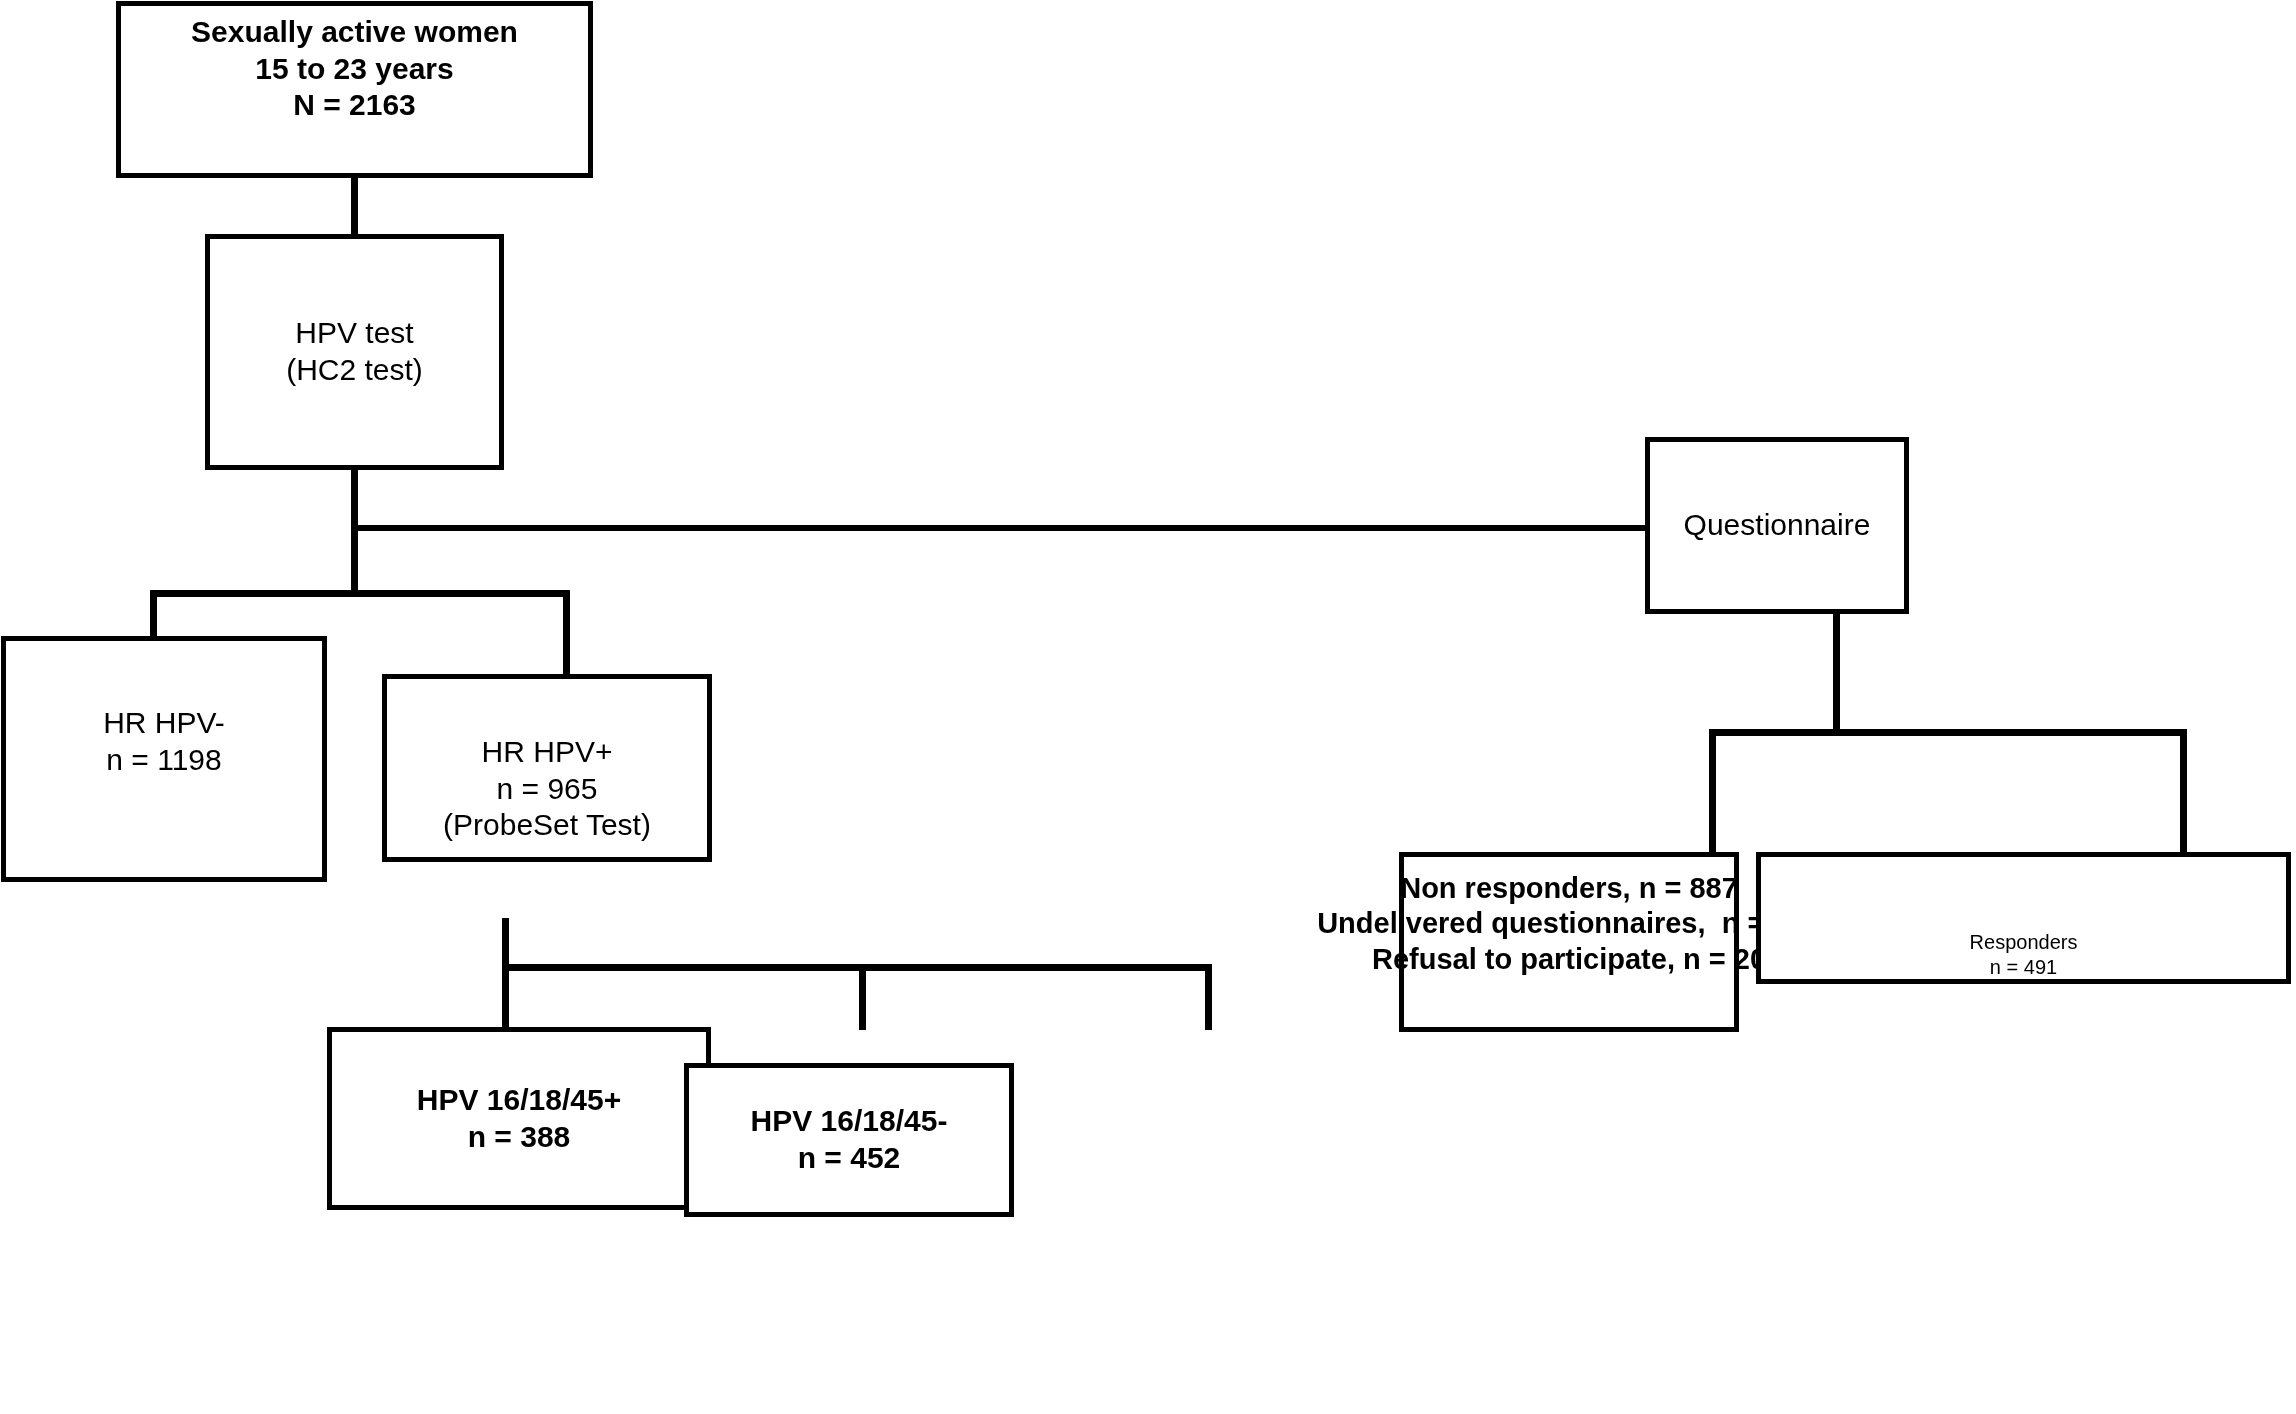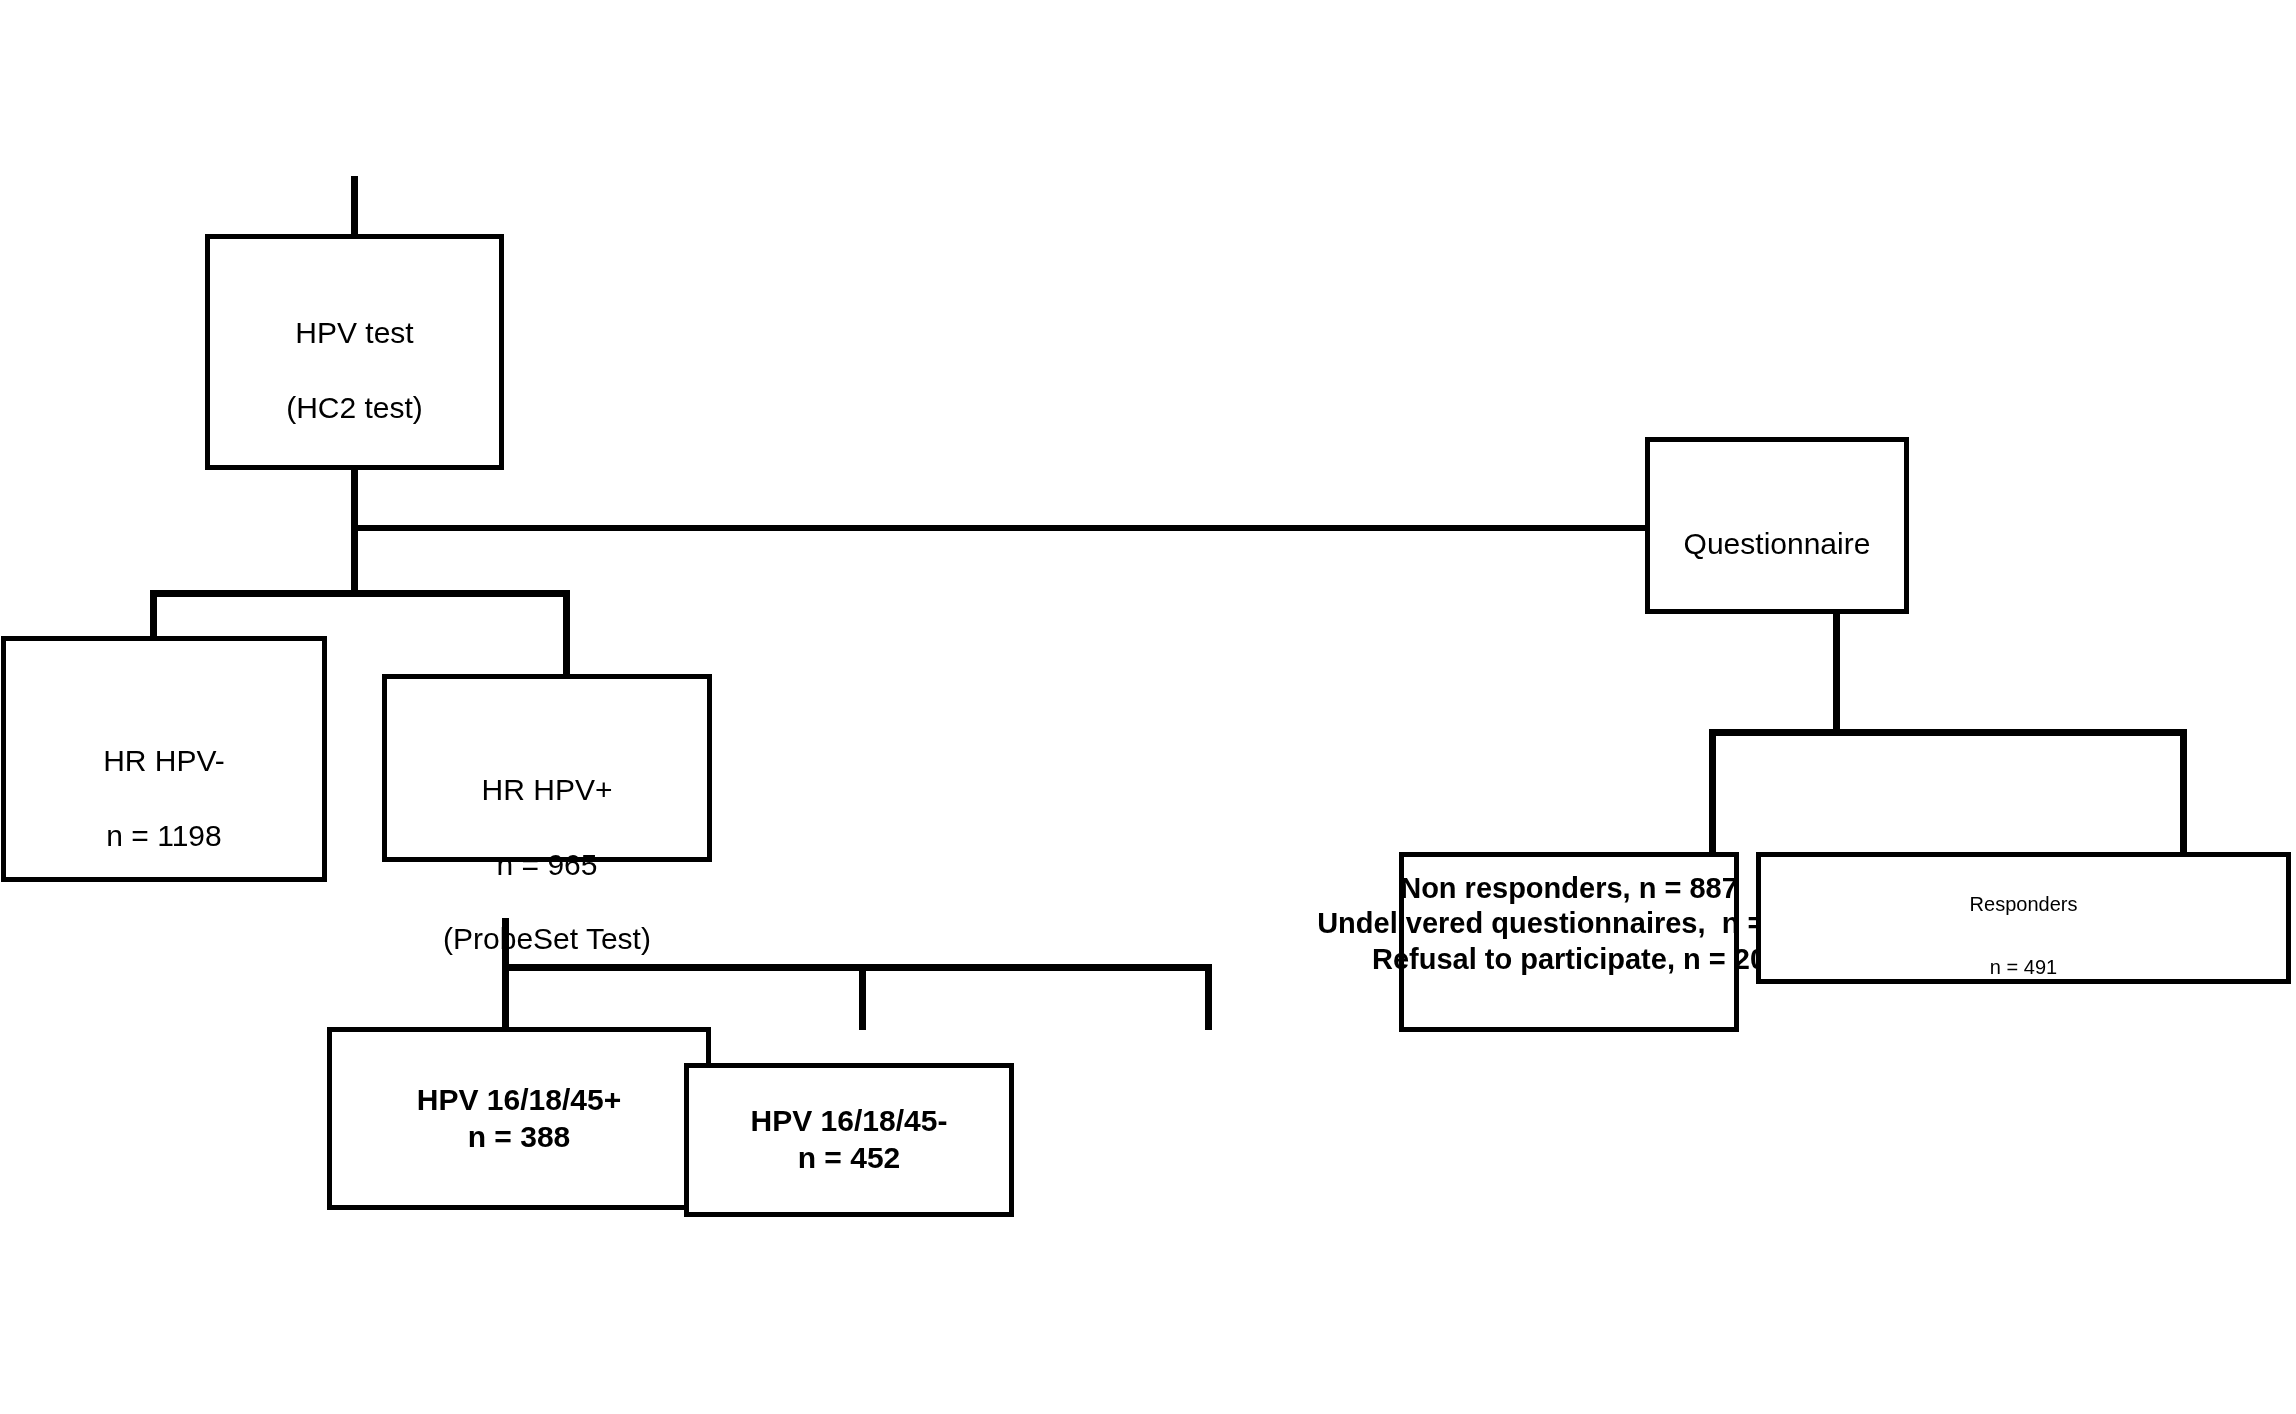--- a/index.html
+++ b/index.html
@@ -33,21 +33,21 @@
     align-items: center;
     width: 100%;
   }
   .box .ln {
     display: block;
     white-space: pre;
     text-align: center;
     line-height: 1.22;
   }
   .bold .ln { font-weight: bold; }
-  .reg  .ln { font-weight: normal; margin-top: 38px; }
+  .reg  .ln { font-weight: normal; }
 
   
   .h-line, .v-line {
     position: absolute;
     background: #000000;
     z-index: 1;
   }
 
   .footnote {
     position: absolute;
@@ -78,20 +78,27 @@
   <div class="v-line" style="left:502px; top:964px; width:7px; height:66px;"></div>
   <div class="v-line" style="left:859px; top:964px; width:7px; height:66px;"></div>
   <div class="v-line" style="left:1205px; top:964px; width:7px; height:66px;"></div>
 
   <div class="v-line" style="left:1833px; top:613px; width:7px; height:122px;"></div>
 
   <div class="h-line" style="left:1709px; top:729px; width:478px; height:7px;"></div>
   <div class="v-line" style="left:1709px; top:729px; width:7px; height:126px;"></div>
   <div class="v-line" style="left:2180px; top:729px; width:7px; height:126px;"></div>
 
+  <div class="box bold" style="left:116px; top:1px; width:477px; height:177px; font-size:30px; padding-top:8px;">
+    <div class="lines">
+      <span class="ln">Sexually active women</span>
+      <span class="ln">15 to 23 years</span>
+      <span class="ln">N = 2163</span>
+    </div>
+  </div>
 
   <div class="box reg" style="left:205px; top:234px; width:299px; height:236px; font-size:30px; justify-content:center;">
     <div class="lines">
       <span class="ln">HPV test</span>
       <span class="ln">(HC2 test)</span>
     </div>
   </div>
 
   <div class="box reg" style="left:1645px; top:437px; width:264px; height:177px; font-size:30px; justify-content:center;">
     <div class="lines">

